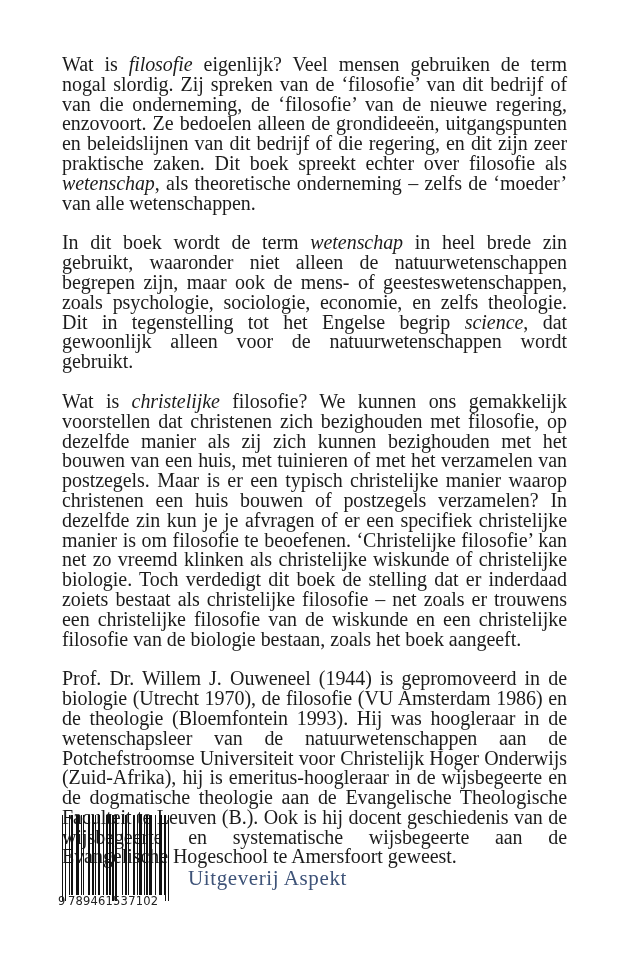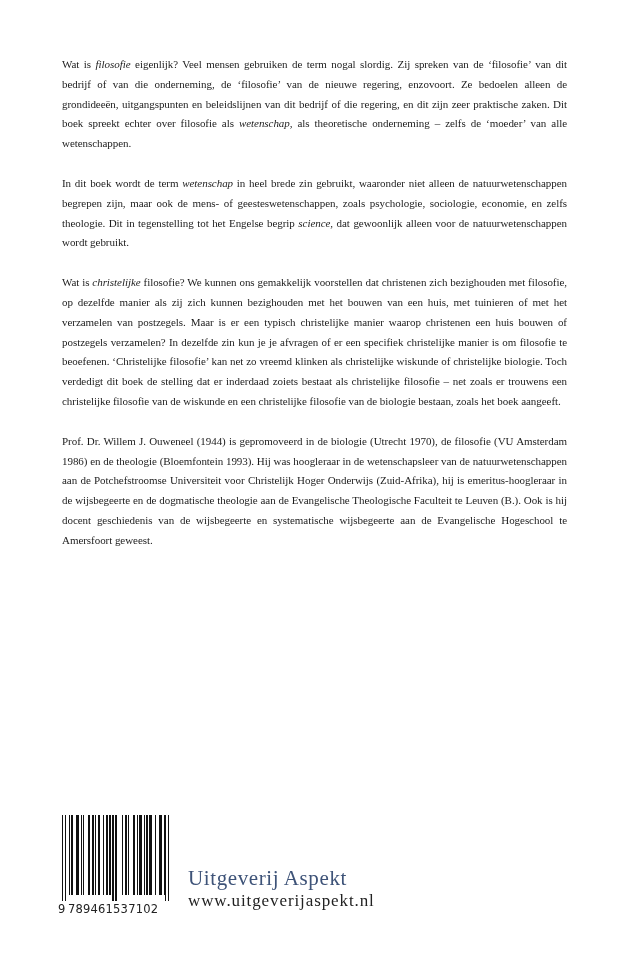--- a/index.html
+++ b/index.html
@@ -6,37 +6,37 @@
   body {
     width: 626px; height: 960px; position: relative; overflow: hidden;
     font-family: "Liberation Serif", "DejaVu Serif", serif;
     color: #1c1c1c;
   }
   .page {
     position: absolute; left: 62px; top: 55px; width: 505px;
   }
   .para {
     margin: 0 0 20px 0;
-    font-size: 11px;
+    font-size: 20px;
     line-height: 19.8px;
     text-align: justify;
     letter-spacing: -0.05px;
   }
   .para em { font-style: italic; }
   .barcode-block {
     position: absolute; left: 62px; top: 815px; width: 108px; height: 92px;
   }
   .bars {
     position: absolute; left: 0; top: 0; width: 108px; height: 80px;
     display: flex; align-items: stretch;
   }
   .bar { height: 80px; }
   .bar.guard { height: 86px; }
   .barcode-digits {
-    position: absolute; left: -4px; top: 88px; width: 112px;
+    position: absolute; left: -4px; top: 80px; width: 112px;
     font-family: "DejaVu Sans", sans-serif; font-size: 11.5px; letter-spacing: 0.2px;
     color: #222; background: transparent; line-height: 12px;
   }
   .barcode-digits .lead { display:inline-block; width: 10px; }
   .publisher {
     position: absolute; left: 188px; top: 866px;
   }
   .publisher-name {
     font-family: "Liberation Serif", "DejaVu Serif", serif;
     font-size: 21px; color: #3e5378; letter-spacing: 0.6px; line-height: 24px;
@@ -119,14 +119,13 @@
       <div class="bar guard" style="width: 1.49px; background: transparent;"></div>
       <div class="bar guard" style="width: 1.49px; background: rgb(17, 17, 17);"></div>
     </div>
   <div class="barcode-digits">
     <span class="lead">9</span><span>789461537102</span>
   </div>
 </div>
 
 <div class="publisher">
   <div class="publisher-name">Uitgeverij Aspekt</div>
-  <div class="publisher-url">www.uitgeverijaspekt.nl</div>
 </div>
 
 </body></html>

